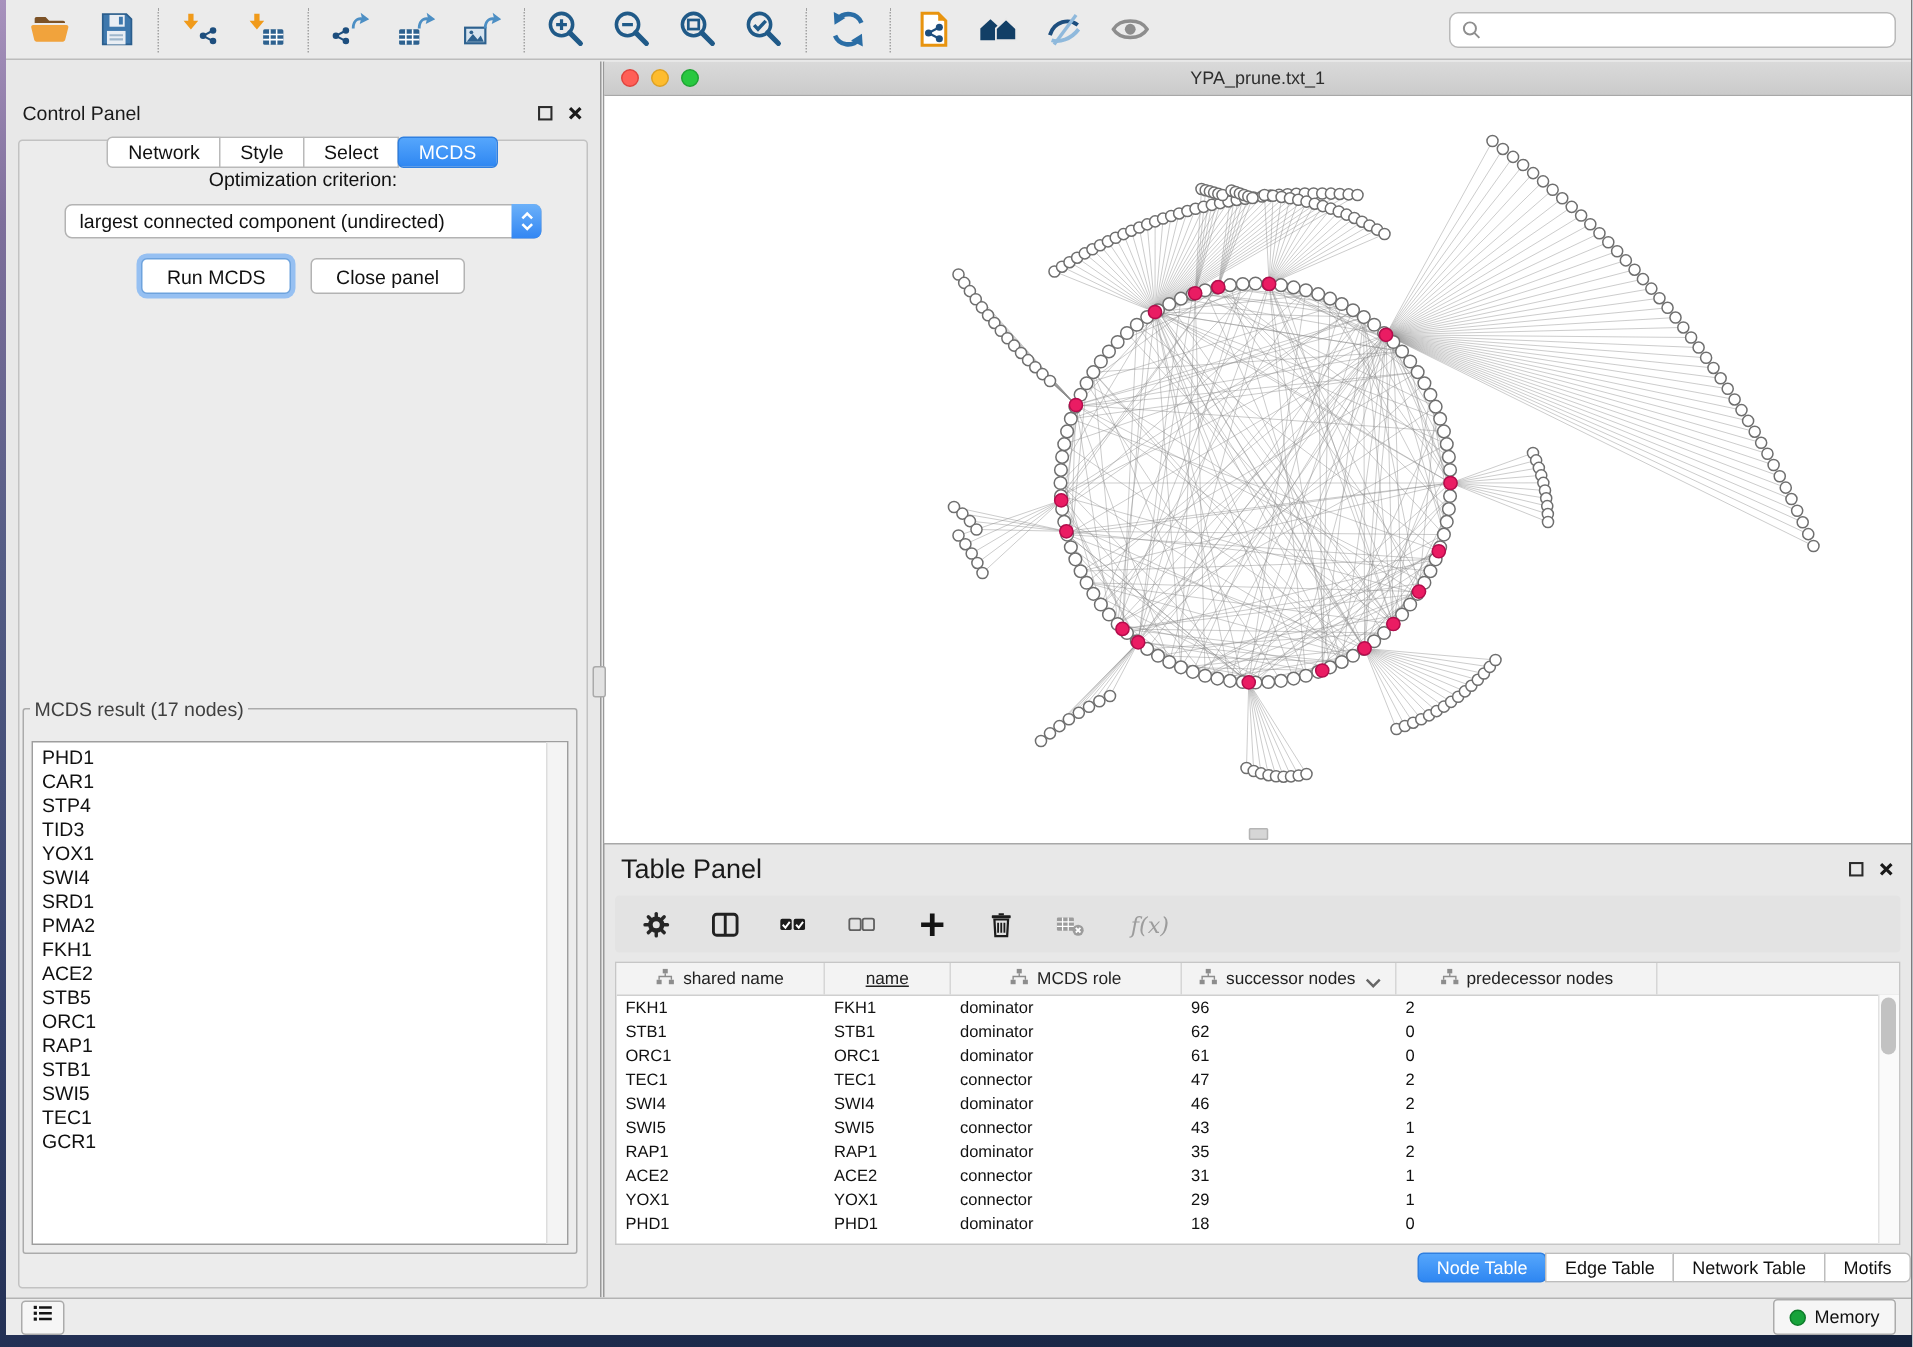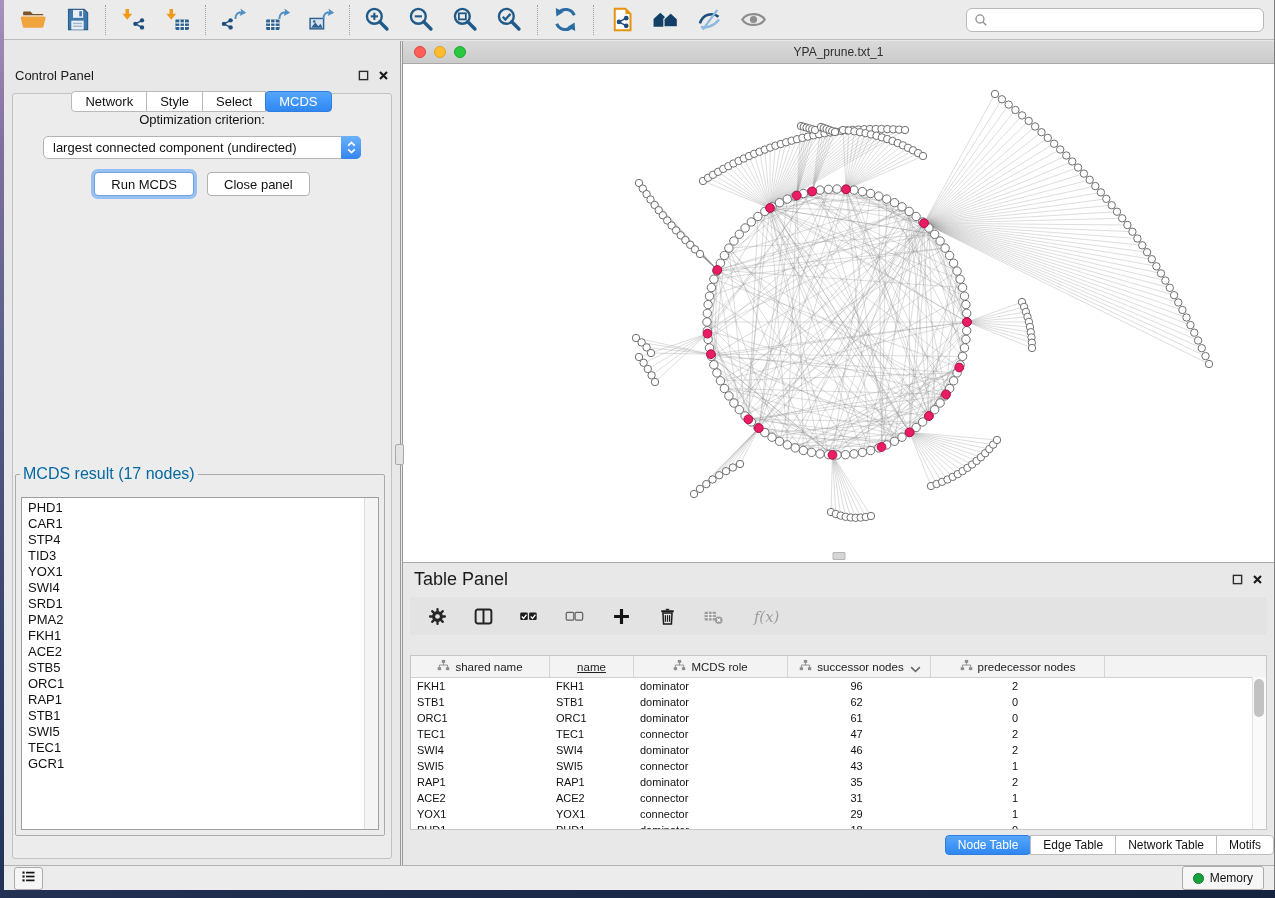--- a/index.html
+++ b/index.html
@@ -39,21 +39,21 @@
     border-radius:5px;display:flex;align-items:center;box-sizing:border-box;padding-left:9px;font-size:13px;color:#111;}
   .stepper{position:absolute;right:-1px;top:-1px;width:20px;height:23px;background:linear-gradient(#6cb1f9,#3286f3);
     border-radius:0 5px 5px 0;display:flex;align-items:center;justify-content:center;}
   .stepper svg{width:13px;height:17px;display:block;}
   .btn-row{margin-top:13px;display:flex;justify-content:center;gap:13px;}
   .btn{height:24px;padding:0 16px;background:#fff;border:1px solid #b3b3b3;border-radius:4px;
     font-size:13px;color:#111;font-family:inherit;}
   .btn.focus{box-shadow:0 0 0 3px rgba(93,164,246,.6);border-color:#6ea3dd;}
   .result-box{position:absolute;left:2px;right:6px;top:371px;bottom:22px;border:1px solid #ababab;
     border-radius:2px;margin:0;padding:0;}
-  .result-box legend{font-size:16px;padding:0 3px;margin-left:4px;color:#0369a1;}
+  .result-box legend{font-size:13px;padding:0 3px;margin-left:4px;color:#404040;}
   .list-wrap{position:absolute;left:5px;right:5px;top:14px;bottom:5px;border:1px solid #9e9e9e;background:#fff;display:flex;}
   .result-list{flex:1;padding:2px 0 0 6px;font-size:13px;line-height:16px;color:#111;overflow:hidden;}
   .result-scroll{width:13px;background:#f4f4f4;border-left:1px solid #ddd;}
   .v-splitter{position:absolute;right:-4px;top:403px;width:7px;height:19px;background:#e2e2e2;
     border:1px solid #aaa;border-radius:2px;z-index:5;}
   
   .network-window{position:absolute;left:398px;top:41px;right:0;height:521px;background:#fff;
     box-sizing:border-box;border-left:1px solid #999;}
   .nw-titlebar{height:22px;background:linear-gradient(#dadada,#cbcbcb);border-bottom:1px solid #a8a8a8;
     position:relative;display:flex;align-items:center;justify-content:center;font-size:12px;color:#2e2e2e;}
@@ -65,29 +65,29 @@
   
   .table-panel{position:absolute;left:398px;top:562px;right:0;bottom:25px;background:#e8e8e8;
     border-left:1px solid #999;border-top:1px solid #a8a8a8;box-sizing:border-box;}
   .tp-header{height:28px;display:flex;align-items:center;padding:2px 11px 0;font-size:18px;color:#1a1a1a;}
   .tp-toolbar{margin:4px 7px 0;height:38px;background:#e3e3e3;border-radius:3px;display:flex;
     align-items:center;gap:25px;padding:0 17px;}
   .tp-icon{width:21px;height:21px;display:inline-flex;text-decoration:underline;}
   .tp-icon svg{width:100%;height:100%;display:block;}
   .tp-icon.fx{width:36px;}
   .tp-table{position:absolute;left:7px;right:7px;top:78px;bottom:35px;background:#fff;
-    border:1px solid #c6c6c6;overflow:hidden;margin-top:14px;}
+    border:1px solid #c6c6c6;overflow:hidden;}
   .t-header{display:flex;height:21px;background:#f3f3f3;border-bottom:1px solid #cfcfcf;font-size:11.5px;color:#222;}
   .t-hcell{display:flex;align-items:center;justify-content:center;gap:5px;border-right:1px solid #d6d6d6;
     box-sizing:border-box;white-space:nowrap;overflow:hidden;}
   .t-hcell svg{width:13px;height:13px;flex:none;}
   .t-hcell .chev{width:10px;height:8px;}
   .t-row{display:flex;height:16px;align-items:center;font-size:11px;color:#111;}
   .t-cell{box-sizing:border-box;padding:0 6px;white-space:nowrap;overflow:hidden;}
-  .t-cell.num{text-align:center;padding-right:12px;}
+  .t-cell.num{text-align:left;padding-right:12px;}
   .t-scroll{position:absolute;right:0;top:21px;bottom:0;width:13px;background:#fafafa;border-left:1px solid #e2e2e2;}
   .t-thumb{position:absolute;left:1px;top:2px;width:10px;height:38px;background:#c2c2c2;border-radius:5px;}
   .tp-tabs{position:absolute;left:0;right:0;bottom:10px;display:flex;justify-content:flex-end;}
   .tp-tab{font-size:12px;line-height:18px;padding:0 12px;background:#fff;border:1px solid #bdbdbd;
     margin-left:-1px;color:#111;box-sizing:border-box;}
   .tp-tab:first-child{border-radius:4px 0 0 4px;}
   .tp-tab:last-child{border-radius:0 4px 4px 0;}
   .tp-tab.sel{background:linear-gradient(#55a6fc,#2f87f2);border-color:#2f7fe0;color:#fff;border-radius:4px;}
   
   .status-bar{position:absolute;left:0;right:0;bottom:0;height:25px;background:#ececec;

